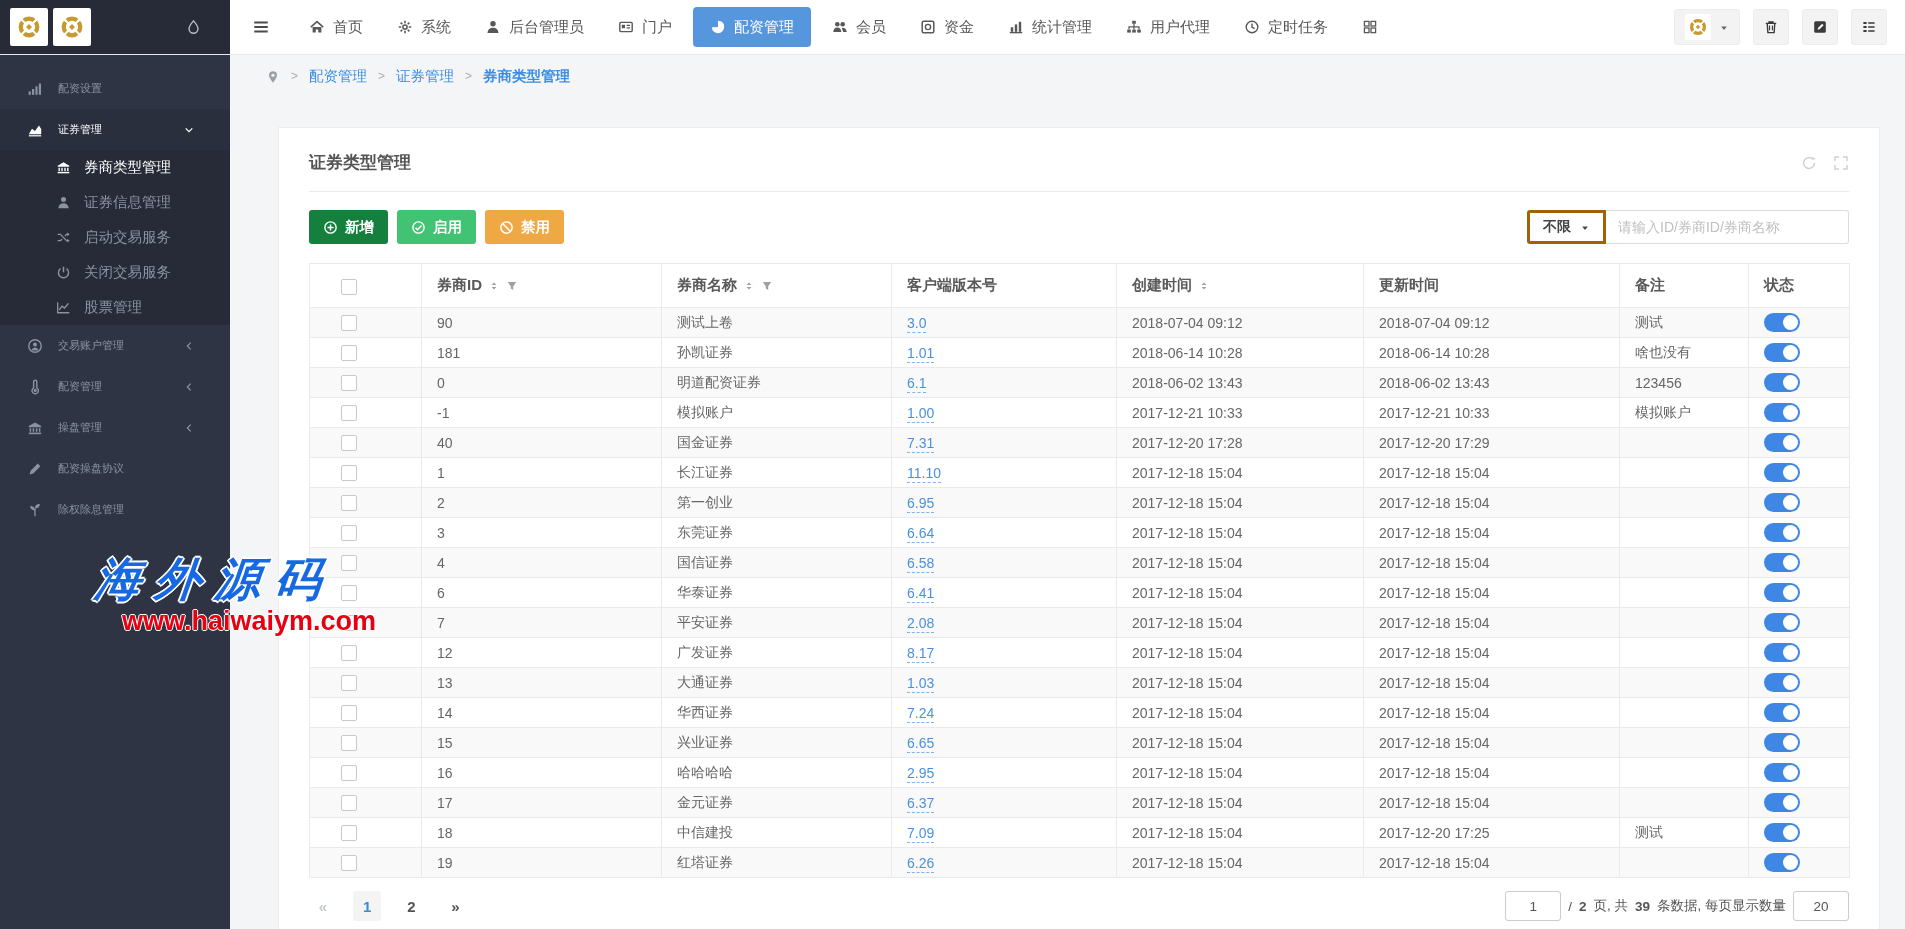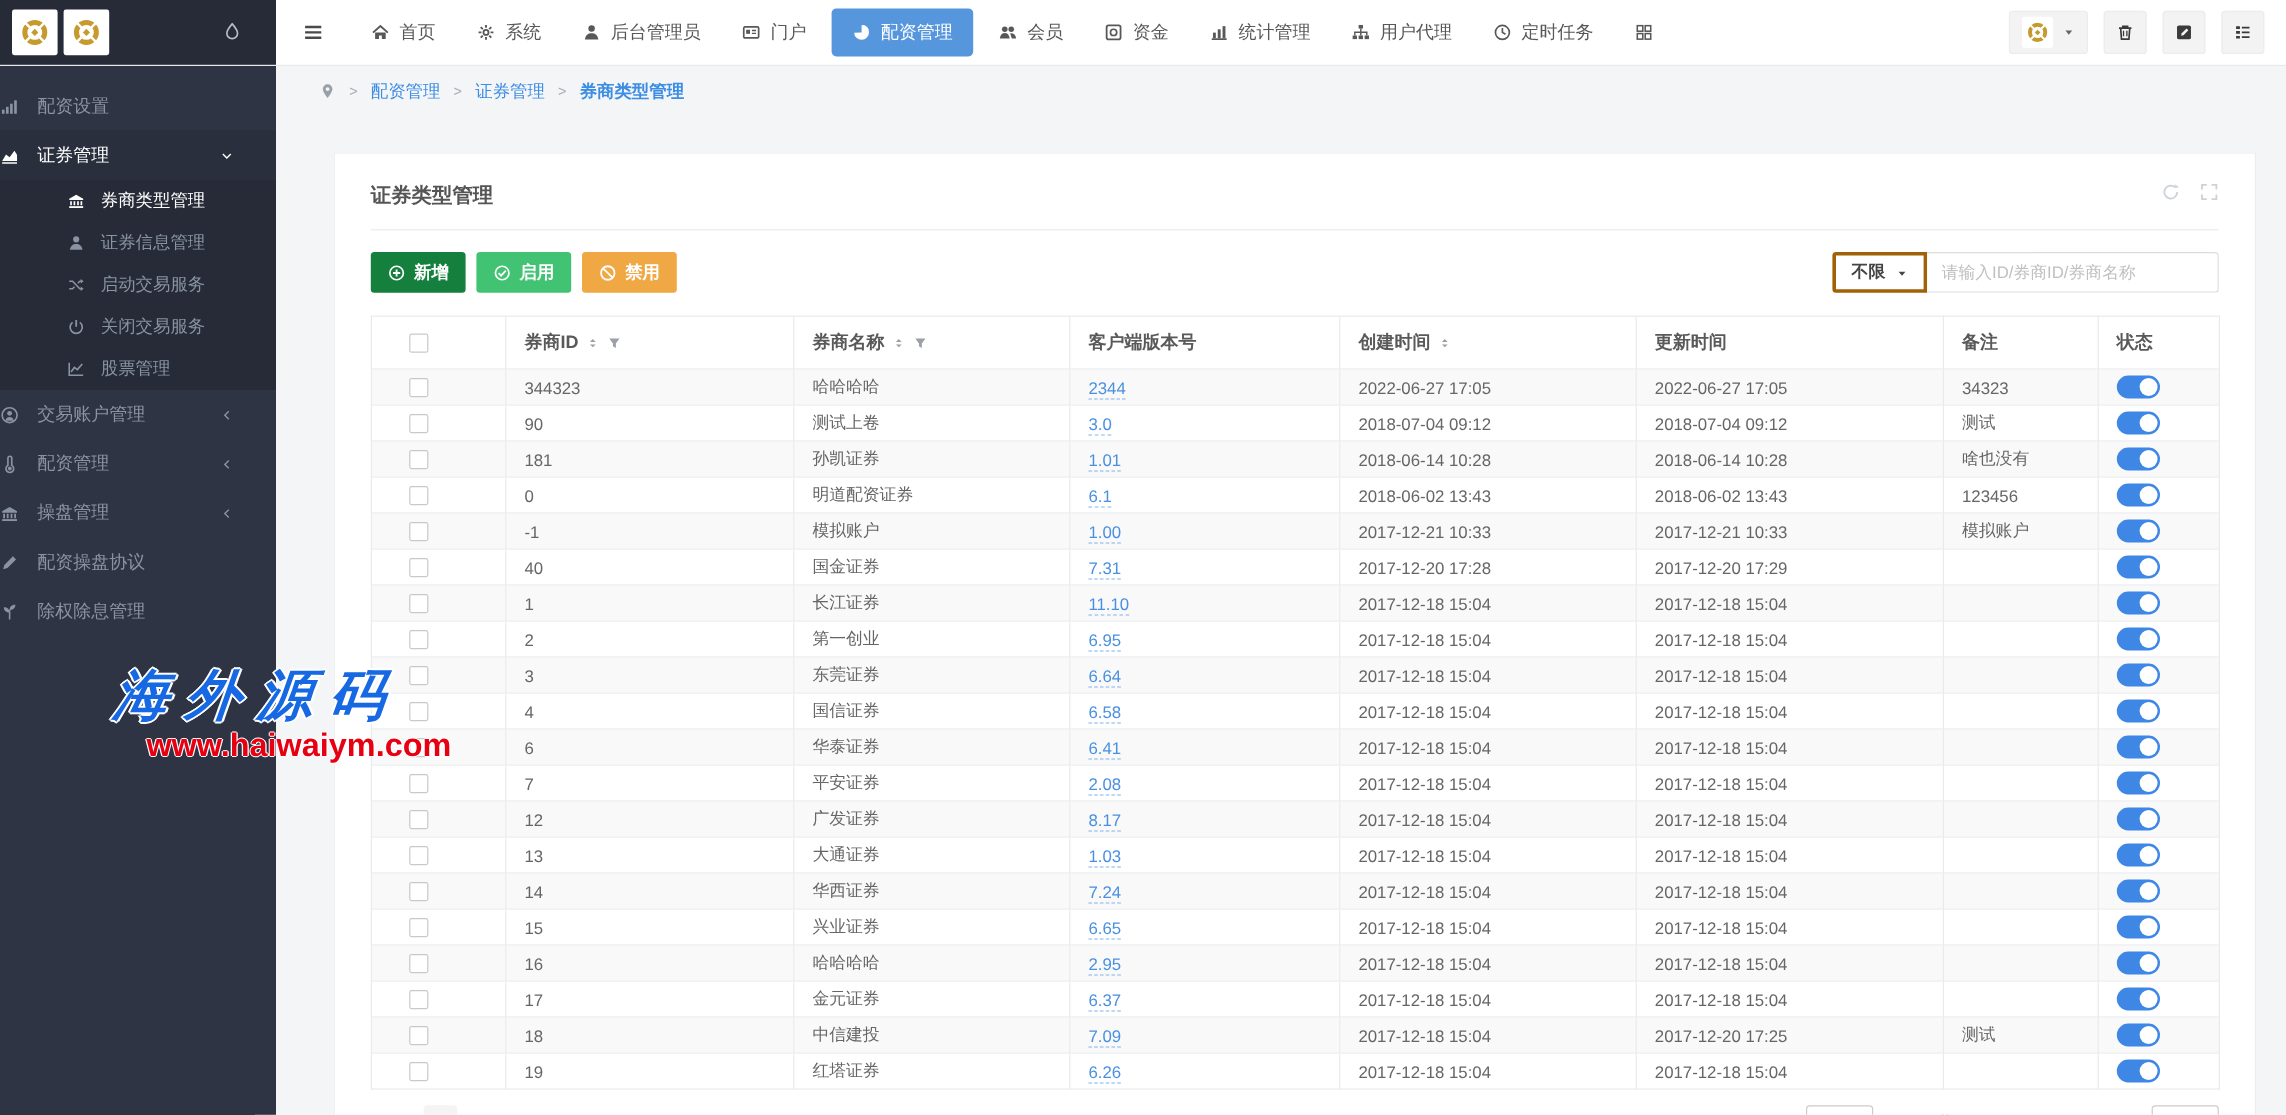--- a/index.html
+++ b/index.html
@@ -25,42 +25,42 @@
   .avatar-btn { height:36px; background:#f3f3f3; border:1px solid #ececec; border-radius:3px;
     display:flex; align-items:center; gap:8px; padding:0 10px; cursor:pointer; }
   .avatar-logo { width:26px; height:26px; background:#fff; border-radius:2px; display:flex;
     align-items:center; justify-content:center; }
   .tool-btn { width:36px; height:36px; background:#f3f3f3; border:1px solid #ececec; border-radius:3px;
     display:flex; align-items:center; justify-content:center; color:#3a3a3a; cursor:pointer; }
 
   
   .sidebar { position:absolute; left:0; top:54px; width:230px; bottom:0; background:#2f3444;
     padding-top:14px; z-index:10; }
-  .side-item { height:41px; display:flex; align-items:center; 
-    color:#8a93a2; font-size:15px; cursor:pointer; }
+  .side-item { height:41px; display:flex; align-items:center; padding-left:27px;
+    color:#8a93a2; font-size:11px; cursor:pointer; }
   .side-item .ic { margin-right:15px; }
   .side-item .chev { margin-left:auto; margin-right:20px; }
   .side-item.parent-active { color:#fff; }
   .side-group { background:#262b37; }
   .side-group .side-item.parent { background:#2a2f3d; }
   .side-sub { height:35px; display:flex; align-items:center; padding-left:56px;
     color:#8a93a2; font-size:14.5px; cursor:pointer; }
   .side-sub .ic { margin-right:13px; }
   .side-sub.active { color:#fff; }
 
   
   .main { position:absolute; left:230px; top:54px; right:0; bottom:0; background:#f4f5f7; overflow:hidden; }
   .breadcrumb { height:44px; display:flex; align-items:center; padding-left:36px; gap:11px;
     font-size:14.5px; color:#9aa0a8; }
   .breadcrumb a { color:#3c8de4; text-decoration:none; cursor:pointer; }
   .breadcrumb .sep { color:#a7adb5; font-size:12px; }
   .breadcrumb a.last { font-weight:bold; }
 
   .card { margin:29px 25px 0 48px; background:#fff; border:1px solid #ededed; padding:0 30px 26px; }
-  .card-header { display:flex; align-items:flex-start; padding:23px 0 17px; border-bottom:1px solid #e9ecee; }
+  .card-header { display:flex; align-items:center; padding:23px 0 17px; border-bottom:1px solid #e9ecee; }
   .card-title { font-size:17px; font-weight:bold; color:#555; }
   .card-tools { margin-left:auto; display:flex; gap:16px; color:#ccd2d8; }
   .card-tools .ic { cursor:pointer; }
 
   .toolbar { display:flex; align-items:center; margin:18px 0 19px; }
   .btn { height:34px; display:flex; align-items:center; gap:7px; padding:0 14px; margin-right:9px;
     border:none; border-radius:3px; color:#fff; font-size:14.5px; font-weight:bold; cursor:pointer; }
   .filter { margin-left:auto; display:flex; }
   .dropdown { height:34px; border:3px solid #a16207; background:#fff; border-radius:3px 0 0 3px;
     display:flex; align-items:center; gap:9px; padding:0 13px; font-size:14px; font-weight:bold;
@@ -454,30 +454,20 @@
                   <path d="M4.8 6.6L8 3.4l3.2 3.2zM4.8 9.4L8 12.6l3.2-3.2z" fill="currentColor"></path>
                 </svg></span></th>
             <th><span>更新时间</span></th>
             <th><span>备注</span></th>
             <th><span>状态</span></th>
           </tr>
         </thead>
       <tbody id="table-body">
           <tr>
             <td class="cb-cell"><span class="cb"></span></td>
-            <td>344323</td>
-            <td>哈哈哈哈</td>
-            <td><a class="ver-link">2344</a></td>
-            <td>2022-06-27 17:05</td>
-            <td>2022-06-27 17:05</td>
-            <td>34323</td>
-            <td><span class="toggle"></span></td>
-          </tr>
-          <tr>
-            <td class="cb-cell"><span class="cb"></span></td>
             <td>90</td>
             <td>测试上卷</td>
             <td><a class="ver-link">3.0</a></td>
             <td>2018-07-04 09:12</td>
             <td>2018-07-04 09:12</td>
             <td>测试</td>
             <td><span class="toggle"></span></td>
           </tr>
           <tr>
             <td class="cb-cell"><span class="cb"></span></td>

